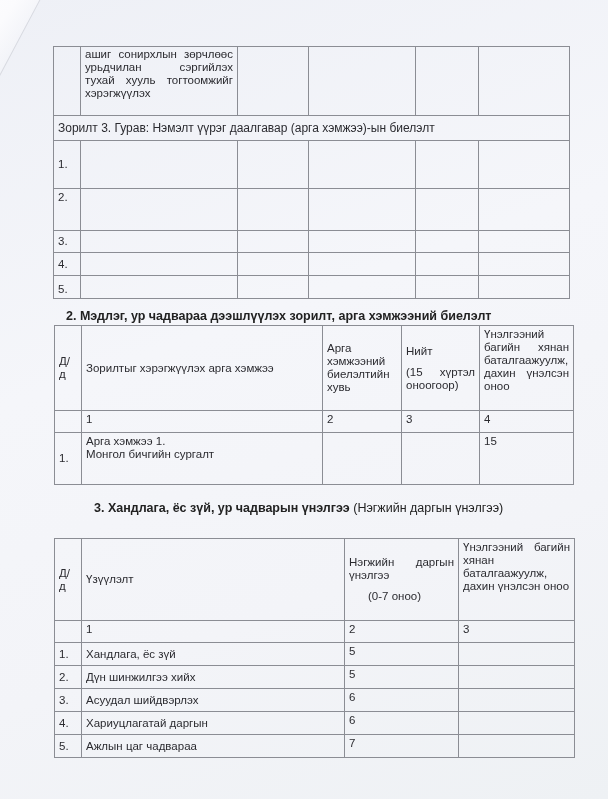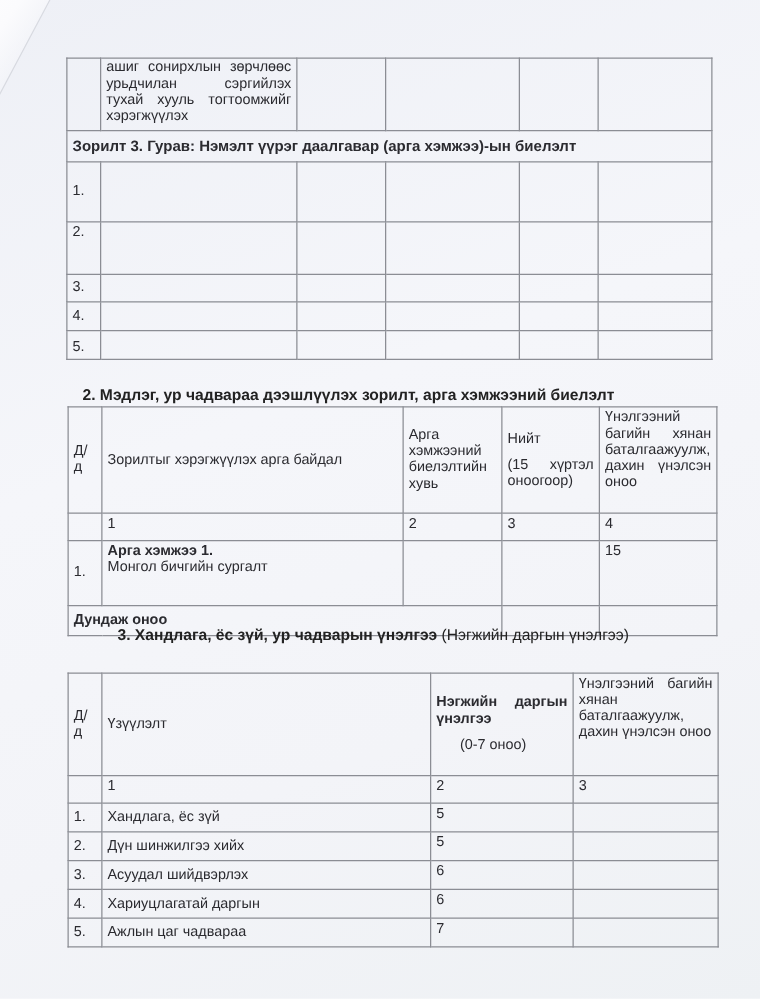--- a/index.html
+++ b/index.html
@@ -10,21 +10,21 @@
     color: #2a2a2e;
   }
   .fold {
     position: absolute; left: -40px; top: -20px; width: 90px; height: 160px;
     background: linear-gradient(100deg, #ffffff 0%, #fbfbfd 60%, rgba(240,241,246,0) 100%);
     transform: skewX(-28deg); transform-origin: top left;
     border-right: 1px solid #d7d9e0;
   }
   table { border-collapse: collapse; position: absolute; table-layout: fixed; }
   td { border: 1px solid #8b8d94; vertical-align: top; font-size: 11.5px; line-height: 13px; padding: 2px 4px; color: #2b2b30; }
-  .b { font-weight: bold; }
+  .b { font-weight: normal; }
   .j { text-align: justify; text-align-last: justify; }
   .heading { position: absolute; font-size: 12.5px; font-weight: bold; color: #222; }
   .heading .n { font-weight: normal; }
   .ctr { }
   .mid { vertical-align: middle; }
 </style>
 </head>
 <body>
 
 <div class="fold"></div>
@@ -32,21 +32,21 @@
 <table style="left:53px; top:46px; width:516px;">
   <colgroup>
     <col style="width:27px">
       <col style="width:157px">
       <col style="width:71px">
       <col style="width:107px">
       <col style="width:63px">
       <col style="width:91px">
   </colgroup>
   <tbody>
-      <tr style="height:58px;">
+      <tr style="height:69px;">
     <td></td>
     <td style="padding:1px 4px;">
       <div class="j">ашиг сонирхлын зөрчлөөс</div>
       <div class="j">урьдчилан сэргийлэх</div>
       <div class="j">тухай хууль тогтоомжийг</div>
       <div>хэрэгжүүлэх</div>
     </td>
     <td></td>
         <td></td>
         <td></td>
@@ -103,21 +103,21 @@
   <colgroup>
     <col style="width:27px">
       <col style="width:241px">
       <col style="width:79px">
       <col style="width:78px">
       <col style="width:94px">
   </colgroup>
   <tbody>
       <tr style="height:85px;">
     <td class="mid" style="padding-right:8px;">Д/ д</td>
-    <td class="mid">Зорилтыг хэрэгжүүлэх арга байдал</td>
+    <td class="mid">Зорилтыг хэрэгжүүлэх арга хэмжээ</td>
     <td class="mid">Арга хэмжээний биелэлтийн хувь</td>
     <td class="mid">
       <div>Нийт</div>
       <div style="margin-top:8px; text-align:justify;">(15 хүртэл оноогоор)</div>
     </td>
     <td style="text-align:justify;">Үнэлгээний багийн хянан баталгаажуулж, дахин үнэлсэн оноо</td>
   </tr>
   <tr style="height:22px;">
     <td></td>
     <td>1</td>
@@ -127,46 +127,41 @@
   </tr>
   <tr style="height:52px;">
     <td class="mid">1.</td>
     <td>
       <div class="b">Арга хэмжээ 1.</div>
       <div>Монгол бичгийн сургалт</div>
     </td>
     <td></td>
     <td></td>
     <td class="ctr">15</td>
-  </tr>
-  <tr style="height:24px;">
-    <td colspan="3" class="b mid">Дундаж оноо</td>
-    <td></td>
-    <td></td>
   </tr>
 </tbody>
   </table>
 
 <div class="heading" style="left:94px; top:501px;">
   <span>3. Хандлага, ёс зүй, ур чадварын үнэлгээ</span>
   <span class="n">(Нэгжийн даргын үнэлгээ)</span>
 </div>
 <table style="left:54px; top:538px; width:520px;">
   <colgroup>
     <col style="width:27px">
       <col style="width:263px">
       <col style="width:114px">
       <col style="width:116px">
   </colgroup>
   <tbody>
       <tr style="height:82px;">
     <td class="mid" style="padding-right:8px;">Д/ д</td>
     <td class="mid">Үзүүлэлт</td>
     <td class="mid">
-      <div style="text-align:justify;font-weight:bold;">Нэгжийн даргын үнэлгээ</div>
+      <div style="text-align:justify;">Нэгжийн даргын үнэлгээ</div>
       <div style="margin-top:8px;margin-left:19px;">(0-7 оноо)</div>
     </td>
     <td style="text-align:justify;">Үнэлгээний багийн хянан баталгаажуулж, дахин үнэлсэн оноо</td>
   </tr>
   <tr style="height:22px;">
     <td></td>
     <td>1</td>
     <td>2</td>
     <td>3</td>
   </tr>

